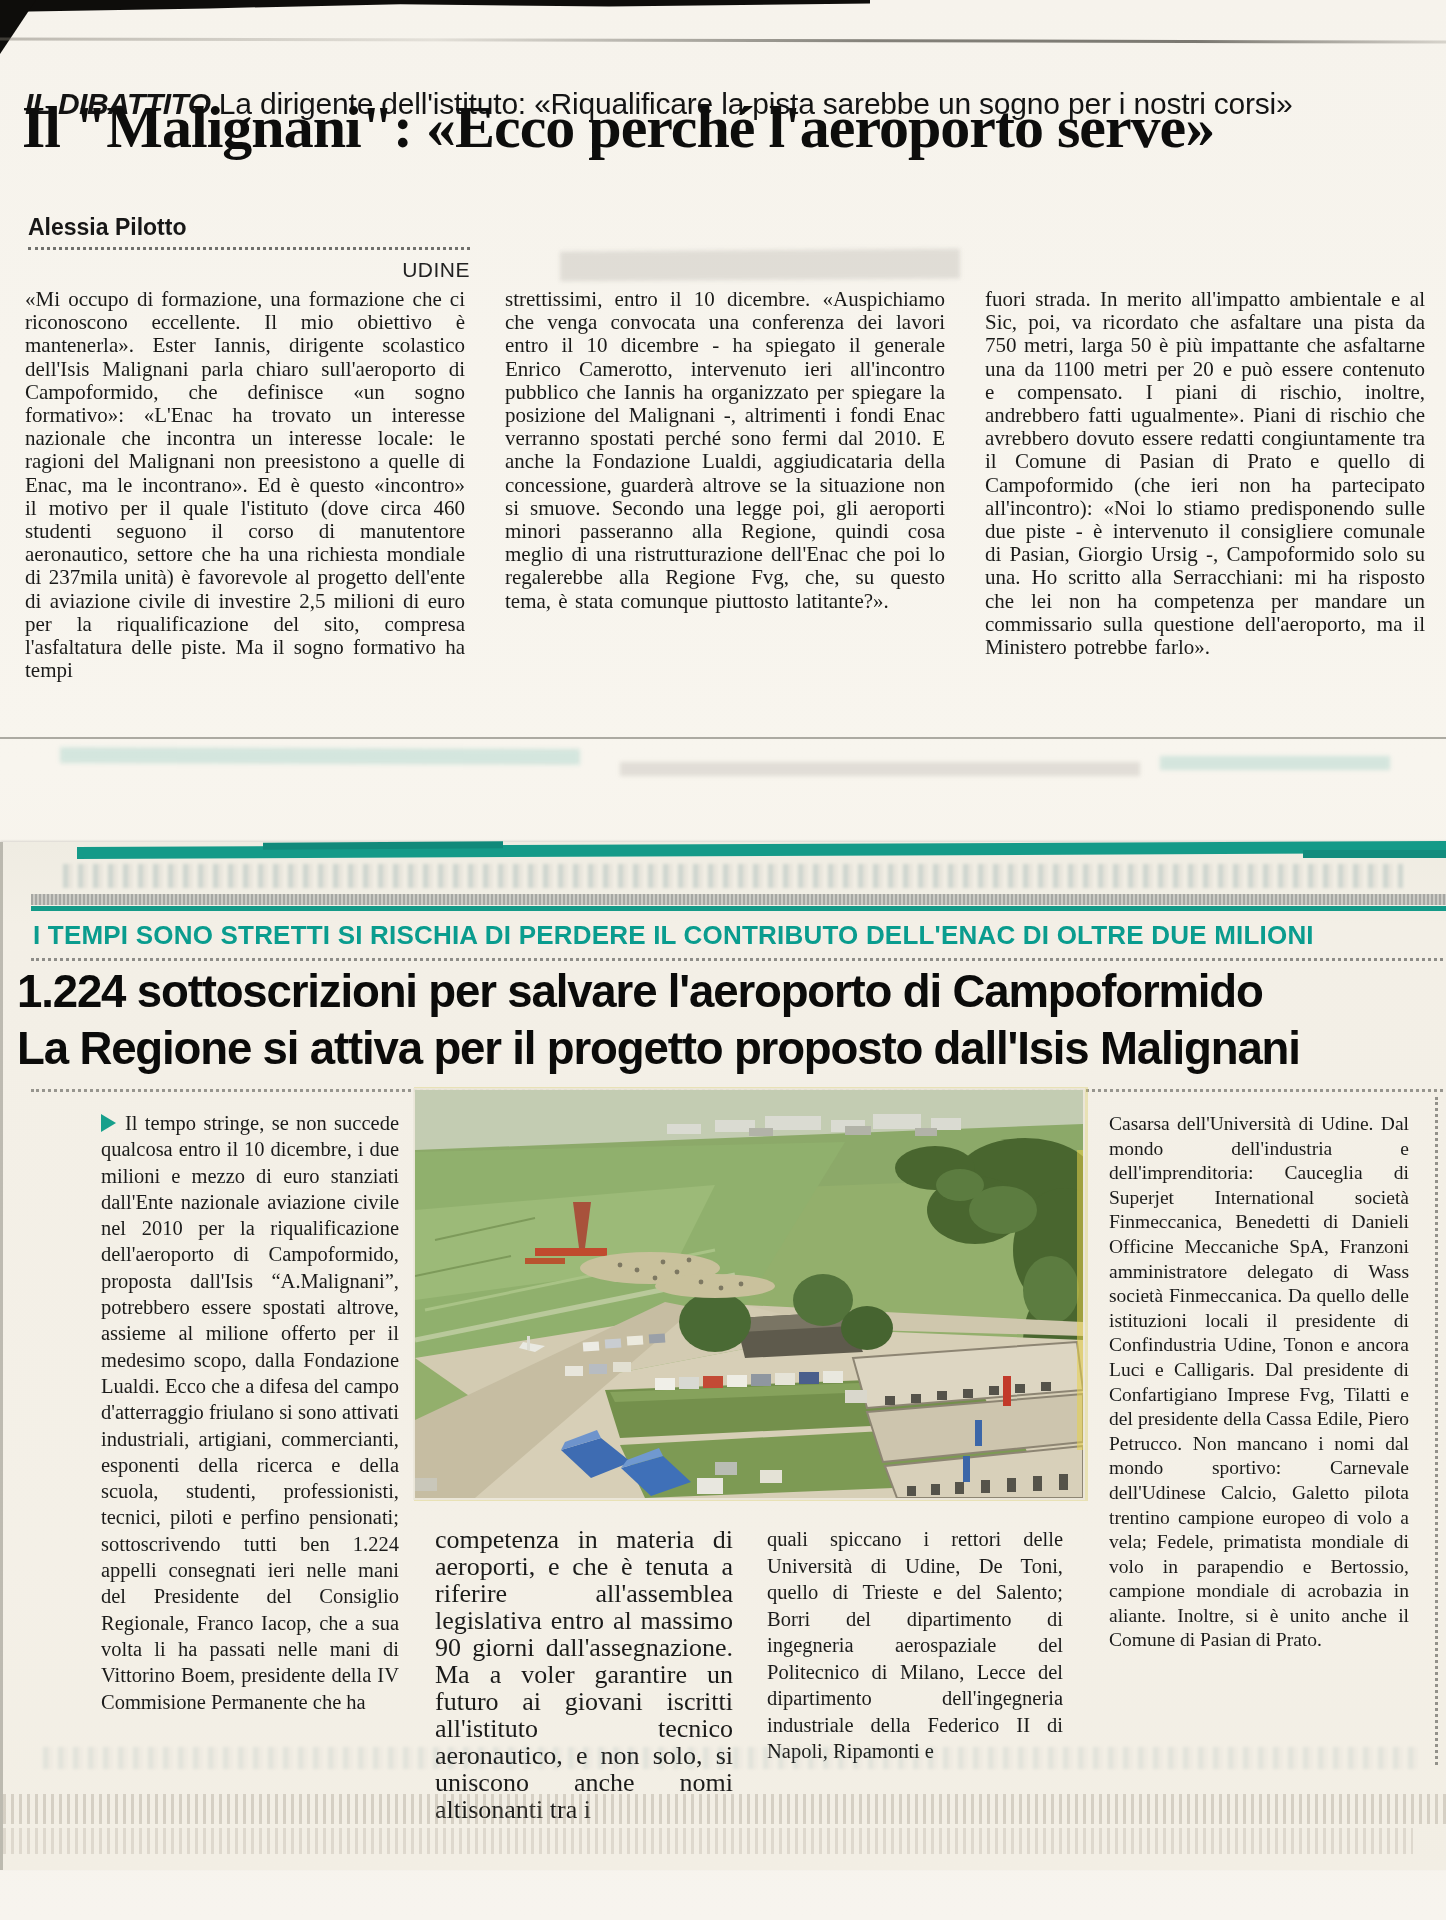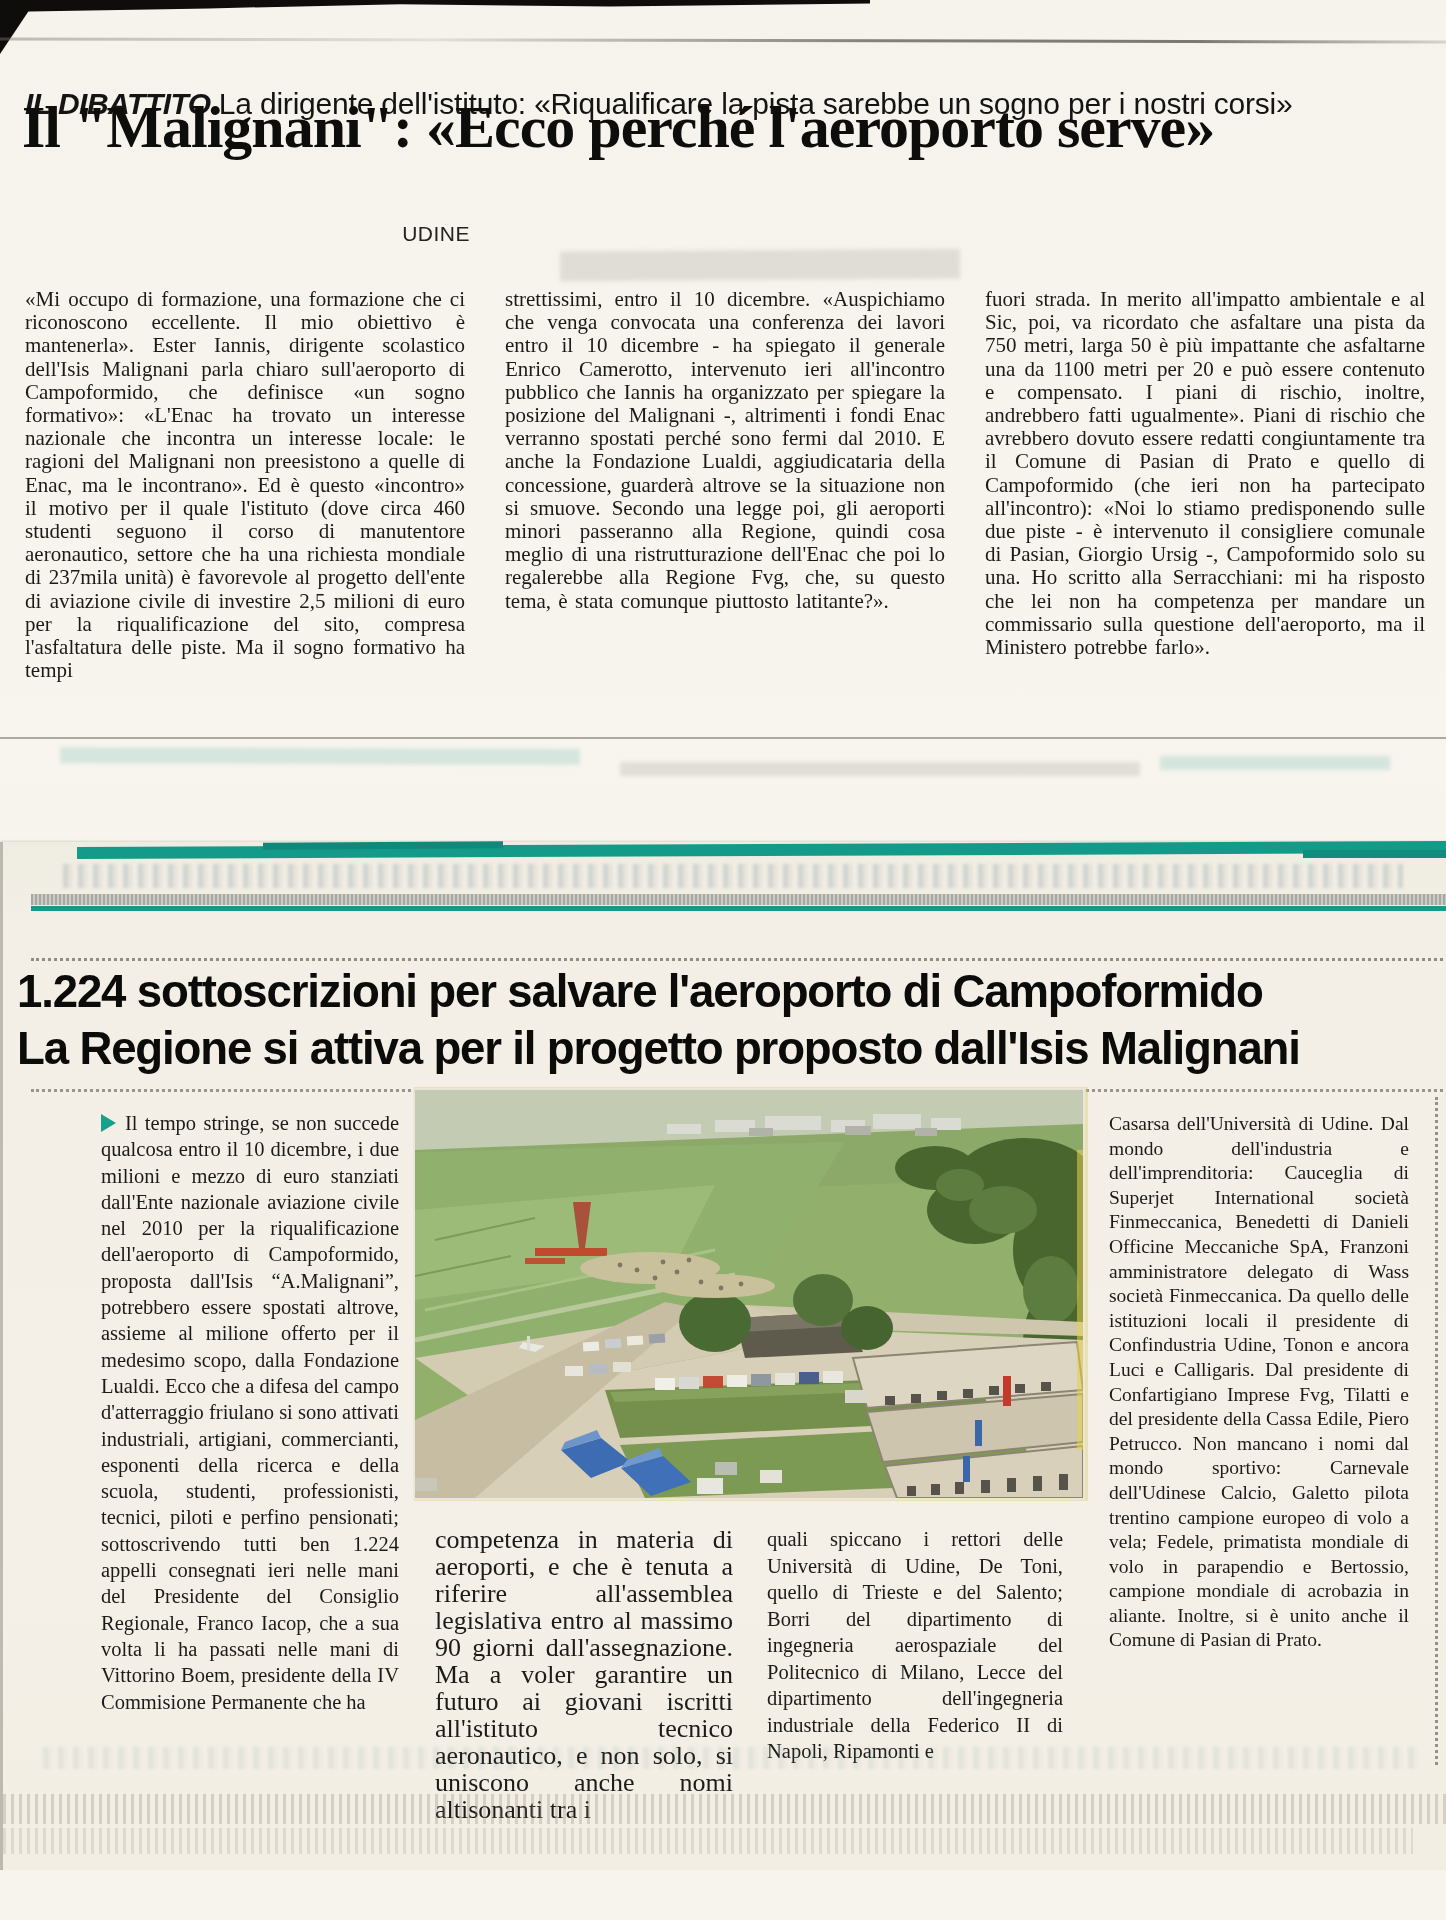--- a/index.html
+++ b/index.html
@@ -85,20 +85,21 @@
 
 <div class="abs torn-top"></div>
 <div class="abs torn-corner"></div>
 <div class="abs clip1-edge"></div>
 
 <section>
   <p class="abs a1-kicker"><b>IL DIBATTITO</b> <span>La dirigente dell'istituto: «Riqualificare la pista sarebbe un sogno per i nostri corsi»</span></p>
   <h1 class="abs a1-headline">Il "Malignani": «Ecco perché l'aeroporto serve»</h1>
 
   <div class="abs a1-byline">
+    <div class="name">Alessia Pilotto</div>
     <div class="dateline">UDINE</div>
   </div>
 
   <div class="abs a1-cols">
     <div class="a1-col">
       <p>«Mi occupo di formazione, una formazione che ci riconoscono eccellente. Il mio obiettivo è mantenerla». Ester Iannis, dirigente scolastico dell'Isis Malignani parla chiaro sull'aeroporto di Campoformido, che definisce «un sogno formativo»: «L'Enac ha trovato un interesse nazionale che incontra un interesse locale: le ragioni del Malignani non preesistono a quelle di Enac, ma le incontrano». Ed è questo «incontro» il motivo per il quale l'istituto (dove circa 460 studenti seguono il corso di manutentore aeronautico, settore che ha una richiesta mondiale di 237mila unità) è favorevole al progetto dell'ente di aviazione civile di investire 2,5 milioni di euro per la riqualificazione del sito, compresa l'asfaltatura delle piste. Ma il sogno formativo ha tempi</p>
     </div>
     <div class="a1-col">
       <p>strettissimi, entro il 10 dicembre. «Auspichiamo che venga convocata una conferenza dei lavori entro il 10 dicembre - ha spiegato il generale Enrico Camerotto, intervenuto ieri all'incontro pubblico che Iannis ha organizzato per spiegare la posizione del Malignani -, altrimenti i fondi Enac verranno spostati perché sono fermi dal 2010. E anche la Fondazione Lualdi, aggiudicataria della concessione, guarderà altrove se la situazione non si smuove. Secondo una legge poi, gli aeroporti minori passeranno alla Regione, quindi cosa meglio di una ristrutturazione dell'Enac che poi lo regalerebbe alla Regione Fvg, che, su questo tema, è stata comunque piuttosto latitante?».</p>
     </div>
@@ -116,20 +117,21 @@
 <div class="abs bleed teal" style="top:756px;left:1160px;width:230px;height:14px;"></div>
 
 <section class="abs clip2">
   <div class="tealbar b1"></div>
   <div class="tealbar b2"></div>
   <div class="tealbar b4"></div>
   <div class="clip2-noise noise-strip"></div>
 
   <div class="graybar"></div>
   <div class="tealline"></div>
+  <div class="a2-kicker">I TEMPI SONO STRETTI SI RISCHIA DI PERDERE IL CONTRIBUTO DELL'ENAC DI OLTRE DUE MILIONI</div>
   <div class="dotrule dr1"></div>
 
   <h2 class="a2-headline h2l1">1.224 sottoscrizioni per salvare l'aeroporto di Campoformido</h2>
   <h2 class="a2-headline h2l2">La Regione si attiva per il progetto proposto dall'Isis Malignani</h2>
   <div class="dotrule dr2"></div>
 
   <div class="a2-body a2-left">
     <p><span class="arrow-marker"></span><span>Il tempo stringe, se non succede qualcosa entro il 10 dicembre, i due milioni e mezzo di euro stanziati dall'Ente nazionale aviazione civile nel 2010 per la riqualificazione dell'aeroporto di Campoformido, proposta dall'Isis “A.Malignani”, potrebbero essere spostati altrove, assieme al milione offerto per il medesimo scopo, dalla Fondazione Lualdi. Ecco che a difesa del campo d'atterraggio friulano si sono attivati industriali, artigiani, commercianti, esponenti della ricerca e della scuola, studenti, professionisti, tecnici, piloti e perfino pensionati; sottoscrivendo tutti ben 1.224 appelli consegnati ieri nelle mani del Presidente del Consiglio Regionale, Franco Iacop, che a sua volta li ha passati nelle mani di Vittorino Boem, presidente della IV Commisione Permanente che ha</span></p>
   </div>
 

